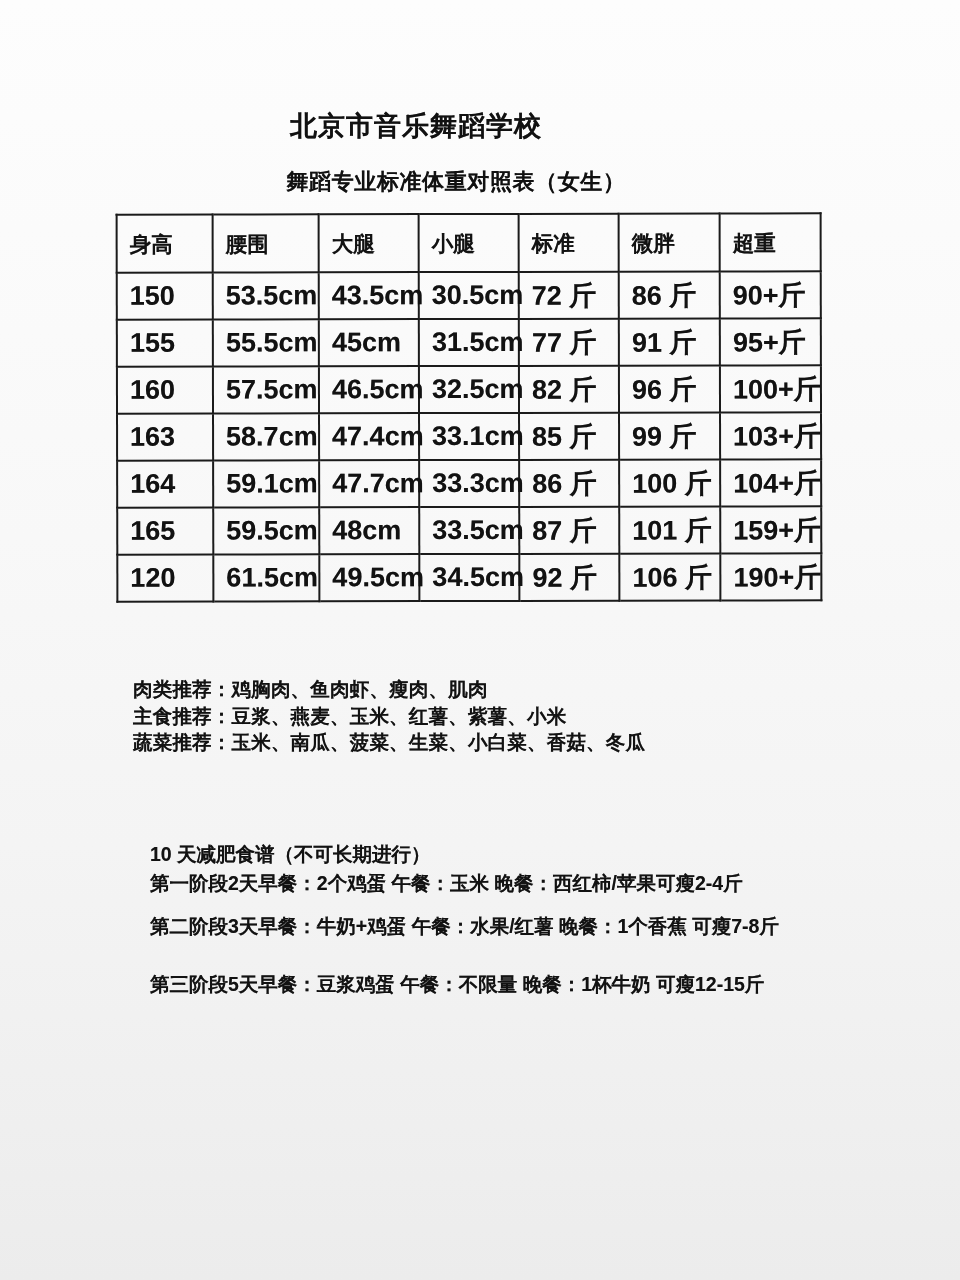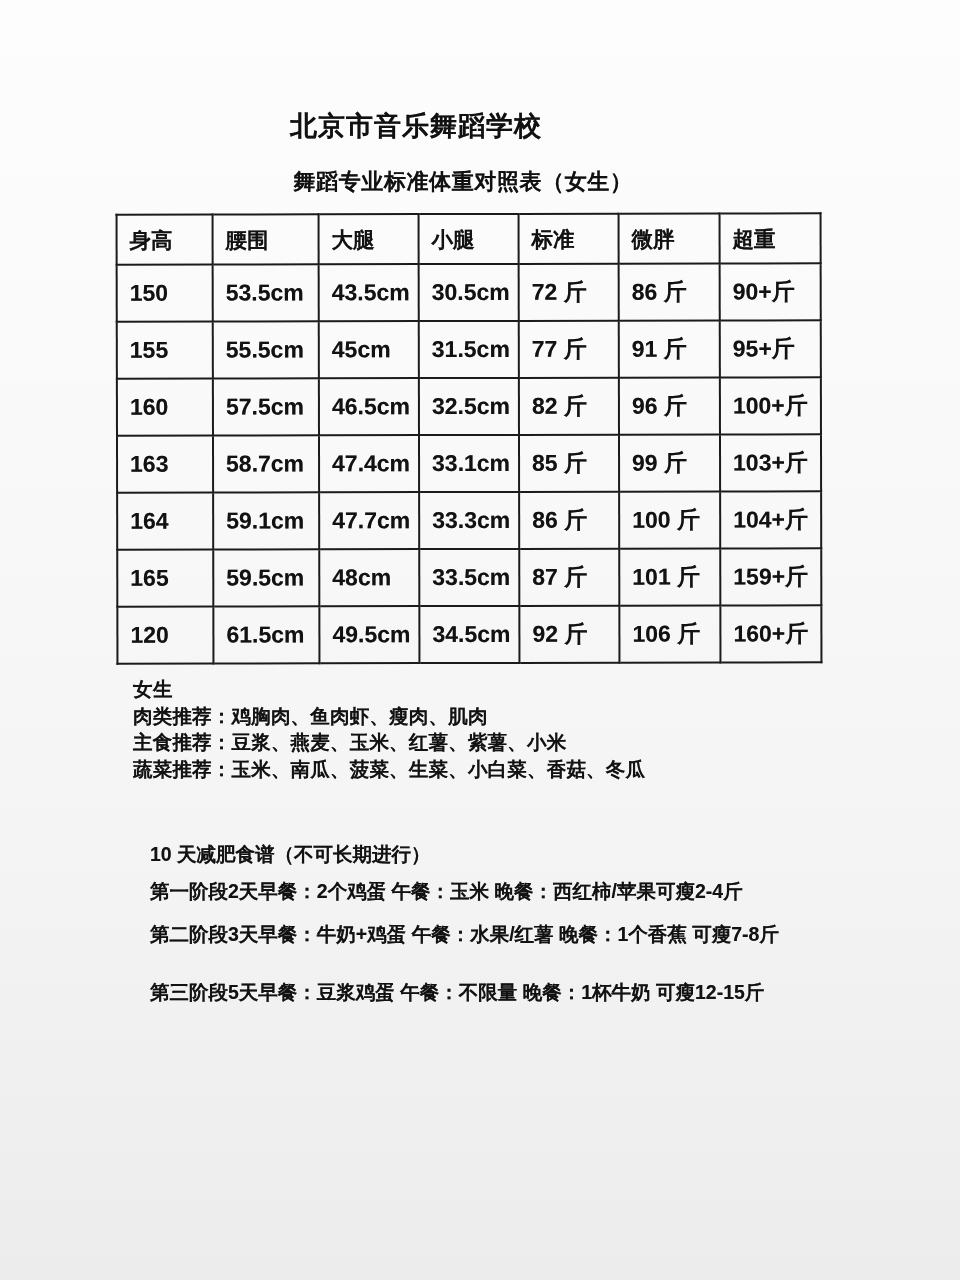--- a/index.html
+++ b/index.html
@@ -31,21 +31,21 @@
     text-align: center;
     font-size: 27px;
     font-weight: bold;
     letter-spacing: 1px;
     color: #111;
     text-shadow: 0 0 0.6px rgba(0,0,0,0.55);
   }
   .doc-subtitle {
     position: absolute;
     top: 167px;
-    left: 9px;
+    left: 2px;
     width: 908px;
     text-align: center;
     font-size: 22px;
     font-weight: bold;
     letter-spacing: 0.6px;
     color: #111;
     text-shadow: 0 0 0.6px rgba(0,0,0,0.5);
   }
 
   
@@ -58,33 +58,33 @@
   }
   table.weight-table {
     border-collapse: collapse;
     width: 704px;
     table-layout: fixed;
     background: transparent;
   }
   table.weight-table th,
   table.weight-table td {
     border: 2.1px solid #1b1b1b;
-    height: 57px;
+    height: 47px;
     padding: 0 0 0 12px;
     text-align: left;
     vertical-align: middle;
-    font-size: 23px;
+    font-size: 27px;
     font-weight: bold;
     color: #121212;
     text-shadow: 0 0 0.5px rgba(0,0,0,0.45);
     box-sizing: border-box;
   }
   table.weight-table th {
     font-size: 21.5px;
-    height: 50px;
+    height: 58px;
   }
   table.weight-table col.c-height   { width: 96px; }
   table.weight-table col.c-waist    { width: 106px; }
   table.weight-table col.c-thigh    { width: 100px; }
   table.weight-table col.c-calf     { width: 100px; }
   table.weight-table col.c-standard { width: 100px; }
   table.weight-table col.c-slight   { width: 101px; }
   table.weight-table col.c-over     { width: 101px; }
 
   
@@ -122,21 +122,21 @@
     text-shadow: 0 0 0.5px rgba(0,0,0,0.45);
   }
   .plan-stage {
     font-size: 19.5px;
     font-weight: bold;
     color: #121212;
     line-height: 27px;
     white-space: nowrap;
     text-shadow: 0 0 0.5px rgba(0,0,0,0.45);
   }
-  .plan-stage.s1 { margin-top: 10px; }
+  .plan-stage.s1 { margin-top: 2px; }
   .plan-stage.s2 { margin-top: 16px; }
   .plan-stage.s3 { margin-top: 31px; }
 </style>
 </head>
 <body>
 
 <div class="page">
 
   <div class="doc-title">北京市音乐舞蹈学校</div>
 
@@ -219,28 +219,27 @@
           <td>101 斤</td>
           <td>159+斤</td>
         </tr>
         <tr>
           <td>120</td>
           <td>61.5cm</td>
           <td>49.5cm</td>
           <td>34.5cm</td>
           <td>92 斤</td>
           <td>106 斤</td>
-          <td>160+斤</td>
+          <td>190+斤</td>
         </tr>
       </tbody>
     </table>
   </div>
 
   <div class="notes">
-    <div class="note-line head">女生</div>
     <div class="note-line">肉类推荐：鸡胸肉、鱼肉虾、瘦肉、肌肉</div>
     <div class="note-line">主食推荐：豆浆、燕麦、玉米、红薯、紫薯、小米</div>
     <div class="note-line">蔬菜推荐：玉米、南瓜、菠菜、生菜、小白菜、香菇、冬瓜</div>
   </div>
 
   <div class="plan">
     <div class="plan-title">10 天减肥食谱（不可长期进行）</div>
     <div class="plan-stage s1">第一阶段2天早餐：2个鸡蛋 午餐：玉米 晚餐：西红柿/苹果可瘦2-4斤</div>
     <div class="plan-stage s2">第二阶段3天早餐：牛奶+鸡蛋 午餐：水果/红薯 晚餐：1个香蕉 可瘦7-8斤</div>
     <div class="plan-stage s3">第三阶段5天早餐：豆浆鸡蛋 午餐：不限量 晚餐：1杯牛奶 可瘦12-15斤</div>

